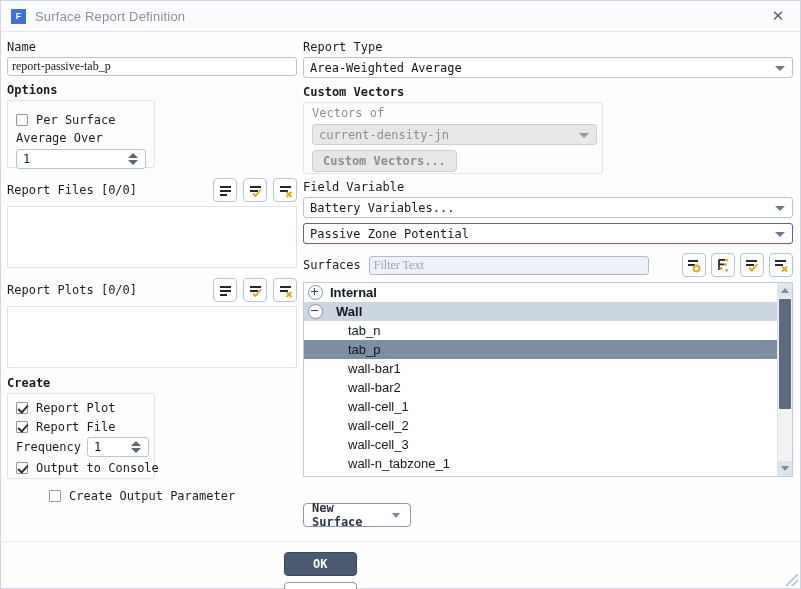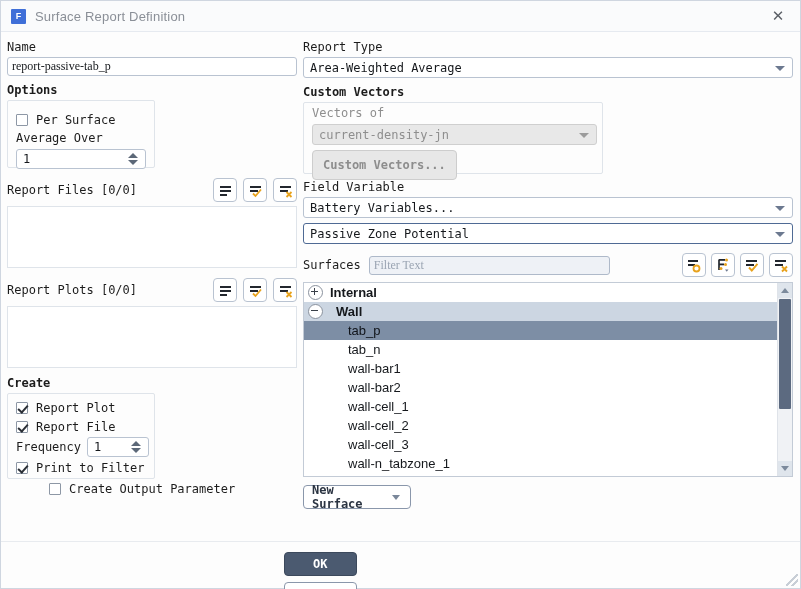--- a/index.html
+++ b/index.html
@@ -318,25 +318,25 @@
         <div style="display:flex;align-items:center;height:22px;">
           <span class="cb-txt" style="margin-right:6px;">Frequency</span>
           <span class="spin" style="width:62px;">
             <span>1</span>
             <span class="up"></span>
             <span class="dn"></span>
           </span>
         </div>
         <div class="cb-row">
           <span class="cb checked"></span>
-          <span class="cb-txt">Print to Filter</span>
-        </div>
-      </div>
-
-      <div class="cb-row" style="margin-top:0;margin-left:7px;padding-left:35px;">
+          <span class="cb-txt">Output to Console</span>
+        </div>
+      </div>
+
+      <div class="cb-row" style="margin-top:7px;margin-left:7px;padding-left:35px;">
         <span class="cb"></span>
         <span class="cb-txt">Create Output Parameter</span>
       </div>
     </div>
 
     <div class="right-col">
 
       <div class="lbl">Report Type</div>
       <div class="combo" style="width:490px;">
         <span>Area-Weighted Average</span>
@@ -344,38 +344,38 @@
       </div>
 
       <div class="lbl lbl-bold" style="margin-top:7px;">Custom Vectors</div>
 
       <div class="group" style="width:300px;height:72px;padding:3px 0 0 8px;box-sizing:border-box;">
         <div class="lbl" style="color:#8e8e8e;margin-bottom:3px;">Vectors of</div>
         <div class="combo disabled" style="width:285px;">
           <span>current-density-jn</span>
           <span class="arrow"></span>
         </div>
-        <div class="btn flat" style="margin-top:5px;height:30px;">Custom Vectors...</div>
+        <div class="btn flat" style="margin-top:5px;height:22px;">Custom Vectors...</div>
       </div>
 
       <div class="lbl" style="margin-top:6px;">Field Variable</div>
       <div class="combo" style="width:490px;">
         <span>Battery Variables...</span>
         <span class="arrow"></span>
       </div>
 
       <div class="combo focused" style="width:490px;margin-top:5px;">
         <span>Passive Zone Potential</span>
         <span class="arrow"></span>
       </div>
 
       
       <div style="display:flex;align-items:center;margin-top:9px;width:490px;">
         <span class="lbl" style="margin:0 8px 0 0;">Surfaces</span>
-        <input class="txtbox" style="width: 241px; background: rgb(238, 241, 246); border-color: rgb(174, 185, 201);" placeholder="Filter Text">
+        <input class="txtbox" style="width: 280px; background: rgb(238, 241, 246); border-color: rgb(174, 185, 201);" placeholder="Filter Text">
         <span style="flex:1 1 auto;"></span>
         <span class="iconbtn" style="margin-left:5px;">
           <svg width="16" height="16" viewBox="0 0 16 16">
             <rect x="2" y="3" width="10" height="2" fill="#23272e"></rect>
             <rect x="2" y="7" width="7" height="2" fill="#23272e"></rect>
             <circle cx="10.5" cy="11.5" r="3" stroke="#e8a21c" stroke-width="1.8" fill="none"></circle>
           </svg>
         </span>
         <span class="iconbtn" style="margin-left:5px;">
           <svg width="16" height="16" viewBox="0 0 16 16">
@@ -408,27 +408,27 @@
       <div class="tree" style="width:490px;height:195px;margin-top:5px;">
         <div class="tree-inner" id="tree-rows">
             <div class="trow group-row">
               <span class="tog plus"></span>
               <span>Internal</span>
             </div>
             <div class="trow group-row hl-light">
               <span class="tog"></span>
               <span>Wall</span>
             </div>
+            <div class="trow">
+              <span class="leaf-indent"></span>
+              <span>tab_n</span>
+            </div>
             <div class="trow hl-dark">
               <span class="leaf-indent"></span>
               <span>tab_p</span>
-            </div>
-            <div class="trow">
-              <span class="leaf-indent"></span>
-              <span>tab_n</span>
             </div>
             <div class="trow">
               <span class="leaf-indent"></span>
               <span>wall-bar1</span>
             </div>
             <div class="trow">
               <span class="leaf-indent"></span>
               <span>wall-bar2</span>
             </div>
             <div class="trow">
@@ -452,21 +452,21 @@
           <div class="sarrow top">
               <span class="tri-up"></span>
             </div>
           <div class="sthumb"></div>
           <div class="sarrow bot">
               <span class="tri-dn"></span>
             </div>
         </div>
       </div>
 
-      <div class="btn split" style="margin-top:8px;width:108px;justify-content:flex-start;padding-left:8px;">
+      <div class="btn split" style="margin-top:26px;width:108px;justify-content:flex-start;padding-left:8px;">
         <span>New Surface</span>
         <span class="sarrow-dn"></span>
       </div>
     </div>
   </div>
 
   <div class="footer">
     <div class="footer-btns" id="footer-buttons">
         <div class="btn primary" style="min-width: 36px;">OK</div>
         <div class="btn">Compute</div>

